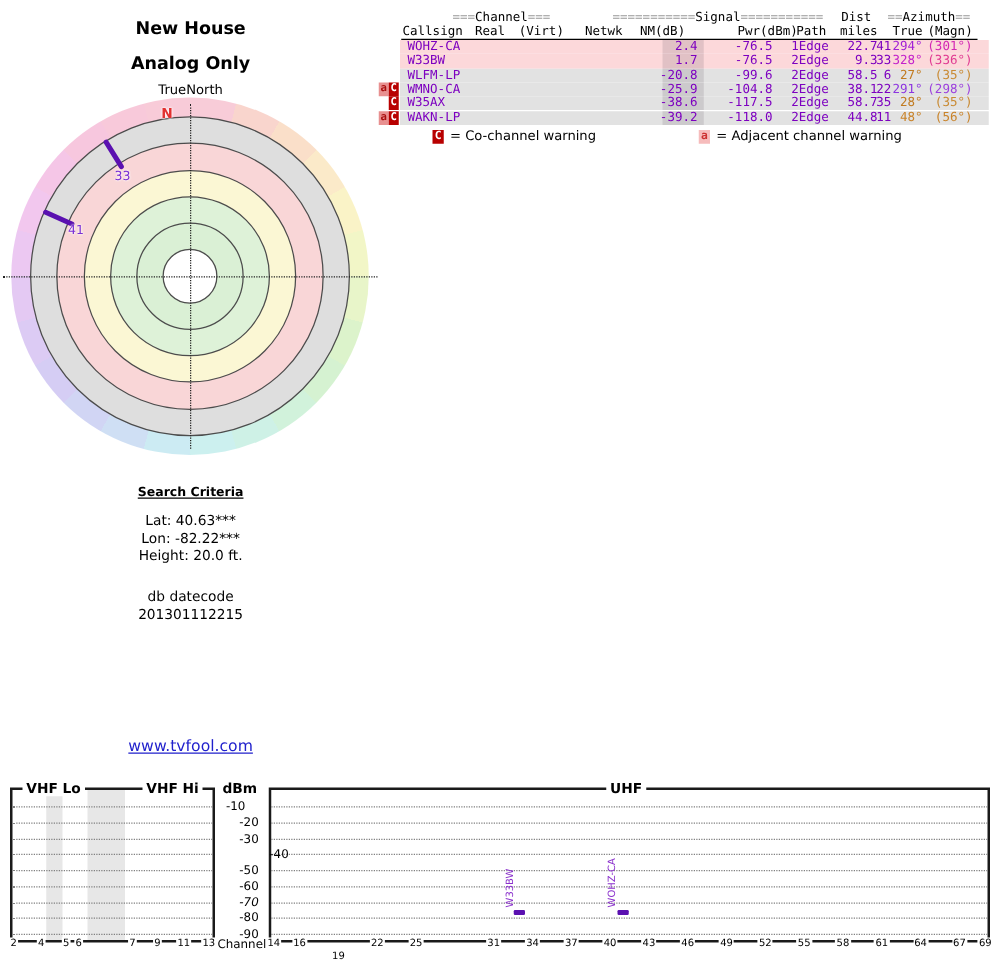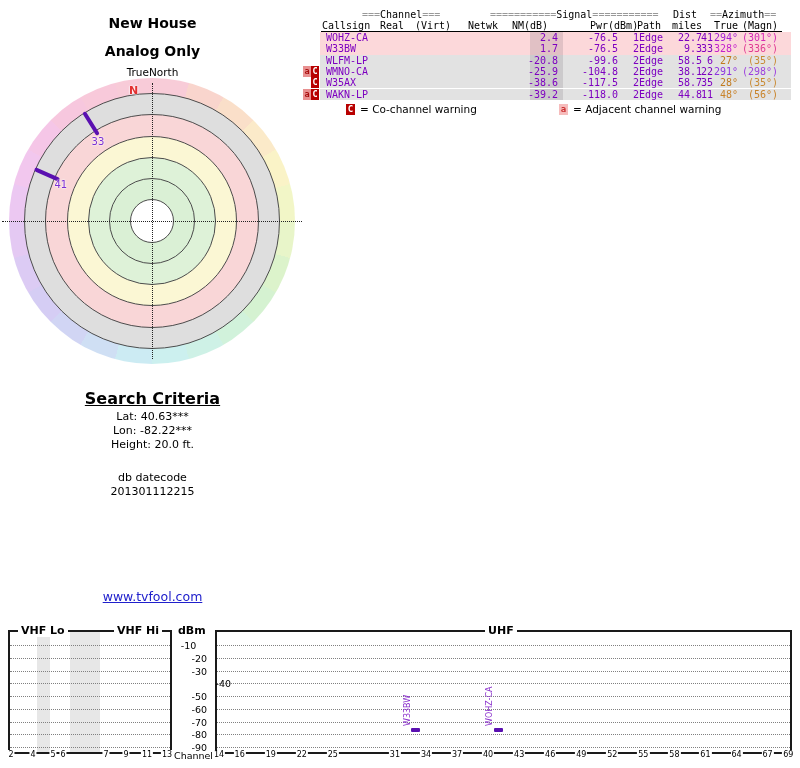--- a/index.html
+++ b/index.html
@@ -24,21 +24,21 @@
   .r64{left:88px;top:157px;width:128px;height:128px;background:#def2d8;}
   .r43{left:109px;top:178px;width:86px;height:86px;background:#daf0d5;}
   .r22{left:130px;top:199px;width:44px;height:44px;background:#ffffff;}
   .crossh{left:2px;top:221px;width:300px;height:0;border-top:1px dotted #222;}
   .crossv{left:152px;top:83px;width:0;height:276px;border-left:1px dotted #222;}
   .nmark{left:129px;top:84px;font-size:11px;font-weight:bold;color:#e23030;
          text-shadow:0 0 2px #fff,0 0 2px #fff;}
   .pmarker{width:4px;height:27px;background:#5a10b0;border-radius:2px;}
   .plabel{font-size:10px;color:#7b2fd4;text-shadow:0 0 2px #fff,0 0 2px #fff;}
   
-  .sc-title{left:0;width:305px;text-align:center;top:389px;font-size:16px;font-weight:bold;text-decoration:underline;}
+  .sc-title{left:0;width:305px;text-align:center;top:389px;font-size:10px;font-weight:bold;text-decoration:underline;}
   .sc-line{left:0;width:305px;text-align:center;font-size:11px;}
   .weblink{left:0;width:305px;text-align:center;top:589px;font-size:12.5px;color:#2020cc;text-decoration:underline;cursor:pointer;}
   
   #tbl{left:305px;top:9px;width:488px;height:110px;font-family:"DejaVu Sans Mono",monospace;font-size:10px;line-height:11px;}
   .gh{top:0;white-space:pre;}
   .gh .eq{color:#999;}
   .h2{top:11px;white-space:pre;}
   .h2u{left:16px;top:22px;width:461px;height:1px;background:#000;}
   .gh-channel{left:57px;} .gh-signal{left:185px;} .gh-dist{left:368px;} .gh-azimuth{left:405px;}
   .h-callsign{left:17px;} .h-real{left:75px;} .h-virt{left:110px;} .h-netwk{left:163px;}
@@ -236,34 +236,34 @@
     <div class="abs axlabel" style="left:485px;top:4px">UHF</div>
     <div class="abs axlabel" style="left:178px;top:4px;padding:0">dBm</div>
     <div class="abs xaxis-title">Channel</div>
     <div id="chart-dyn">
         <div class="abs ytick" style="top: 20px; text-align: center;">-10</div>
         <div class="abs ytick" style="top: 32.75px;">-20</div>
         <div class="abs ytick" style="top: 45.5px;">-30</div>
         <div class="abs ytick" style="top: 58.25px; margin-left: 24px;">-40</div>
         <div class="abs ytick" style="top: 71px;">-50</div>
         <div class="abs ytick" style="top: 83.75px;">-60</div>
-        <div class="abs ytick" style="top: 96.5px;">-70</div>
+        <div class="abs ytick" style="top: 96.5px; font-style: italic;">-70</div>
         <div class="abs ytick" style="top: 109.25px;">-80</div>
         <div class="abs ytick" style="top: 122px;">-90</div>
         <div class="abs chlabel" style="left: 11px; top: 130px; z-index: 3;">2</div>
         <div class="abs chlabel" style="left: 33px; top: 130px; z-index: 3;">4</div>
         <div class="abs chlabel" style="left: 53px; top: 130px; z-index: 3;">5</div>
         <div class="abs chlabel" style="left: 63px; top: 130px; z-index: 3;">6</div>
         <div class="abs chlabel" style="left: 106px; top: 130px; z-index: 3;">7</div>
         <div class="abs chlabel" style="left: 126px; top: 130px; z-index: 3;">9</div>
         <div class="abs chlabel" style="left: 147px; top: 130px; z-index: 3;">11</div>
         <div class="abs chlabel" style="left: 167px; top: 130px; z-index: 3;">13</div>
         <div class="abs chlabel" style="left: 219px; top: 130px; z-index: 3;">14</div>
         <div class="abs chlabel" style="left: 239.7px; top: 130px; z-index: 3;">16</div>
-        <div class="abs chlabel" style="left: 270.75px; top: 130px; z-index: 3;">19</div>
+        <div class="abs chlabel" style="left: 270.75px; top: 140px; z-index: 3;">19</div>
         <div class="abs chlabel" style="left: 301.8px; top: 130px; z-index: 3;">22</div>
         <div class="abs chlabel" style="left: 332.85px; top: 130px; z-index: 3;">25</div>
         <div class="abs chlabel" style="left: 363.9px; top: 130px; z-index: 3; margin-top: 22px;">28</div>
         <div class="abs chlabel" style="left: 394.95px; top: 130px; z-index: 3;">31</div>
         <div class="abs chlabel" style="left: 426px; top: 130px; z-index: 3;">34</div>
         <div class="abs chlabel" style="left: 457.05px; top: 130px; z-index: 3;">37</div>
         <div class="abs chlabel" style="left: 488.1px; top: 130px; z-index: 3;">40</div>
         <div class="abs chlabel" style="left: 519.15px; top: 130px; z-index: 3;">43</div>
         <div class="abs chlabel" style="left: 550.2px; top: 130px; z-index: 3;">46</div>
         <div class="abs chlabel" style="left: 581.25px; top: 130px; z-index: 3;">49</div>

